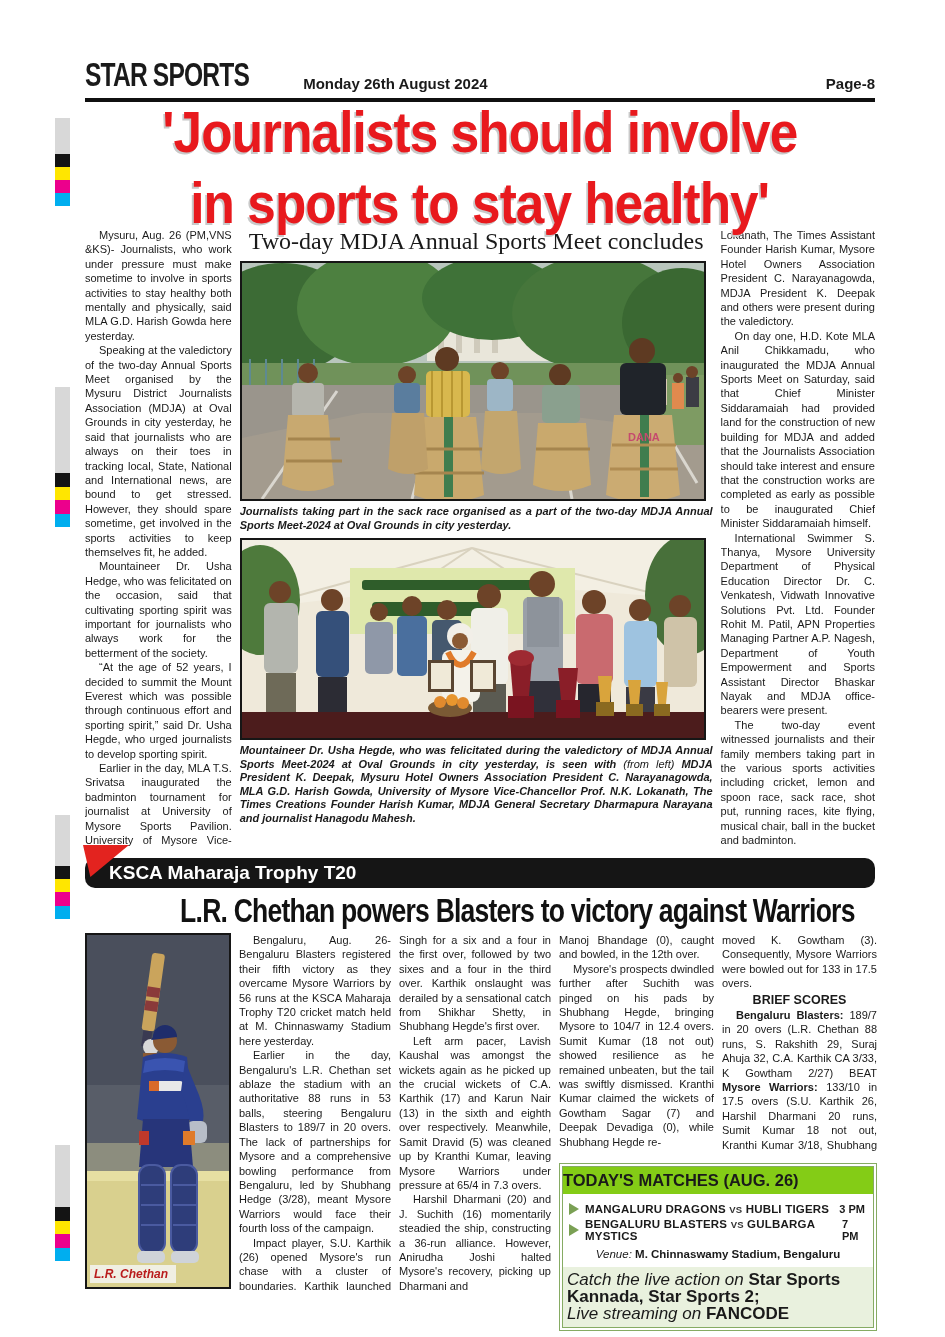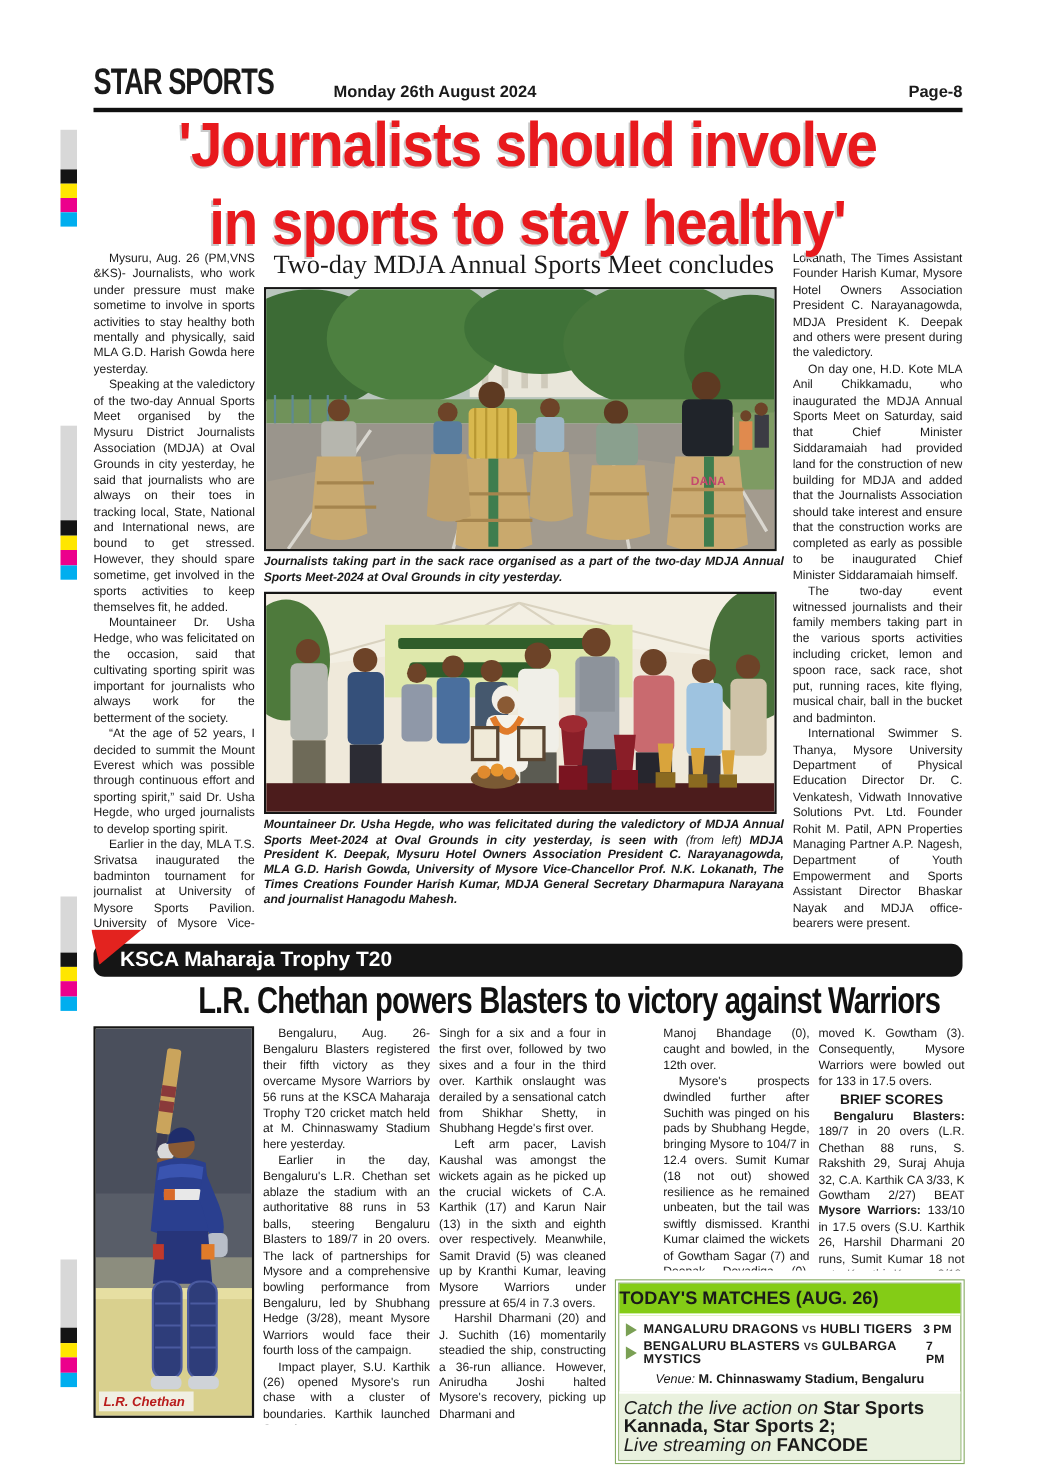--- a/index.html
+++ b/index.html
@@ -51,21 +51,21 @@
 
   
   .cricket-section{display:flex;gap:8px;margin-top:4px;}
   .player-photo{width:146px;height:356px;flex:none;}
   .player-photo .photo-frame{width:142px;height:352px;}
   .player-caption{position:absolute;left:3px;bottom:4px;background:rgba(242,241,234,0.92);
       font-size:12px;font-weight:bold;font-style:italic;padding:2px 8px 2px 4px;color:#b91c1c;}
   .ccol{width:152px;flex:none;overflow:hidden;}
   .ccol.h-tall{height:362px;}
   .cricket-right{width:318px;flex:none;}
-  .cricket-right .two{display:flex;gap:8px;margin-left:44px;}
+  .cricket-right .two{display:flex;gap:8px;}
   .cricket-right .ccol2{width:155px;height:222px;overflow:hidden;}
 
   
   .matches-box{margin-top:8px;border:4px double #86ab63;background:#fff;}
   .mb-header{background:#84cc16;font-weight:bold;font-size:16.5px;padding:4px 0;border-bottom:2px solid #fff;}
   .mb-rows{padding:4px 8px 2px 6px;}
   .mb-row{display:flex;align-items:center;margin:3px 0;}
   .arrow{width:0;height:0;border-left:10px solid #7aa054;border-top:6px solid transparent;border-bottom:6px solid transparent;margin-right:6px;flex:none;}
   .teams{font-size:11.5px;font-weight:bold;letter-spacing:0.2px;}
   .teams .vs{font-size:9.5px;font-weight:bold;color:#333;}
@@ -300,22 +300,22 @@
                 <circle cx="221" cy="163" r="6" fill="#e08a2e"></circle>
             </g>
           </svg>
         </div>
         <div class="caption"><span>Mountaineer Dr. Usha Hegde, who was felicitated during the valedictory of MDJA Annual Sports Meet-2024 at Oval Grounds in city yesterday, is seen with </span><span class="plain">(from left)</span><span> MDJA President K. Deepak, Mysuru Hotel Owners Association President C. Narayanagowda, MLA G.D. Harish Gowda, University of Mysore Vice-Chancellor Prof. N.K. Lokanath, The Times Creations Founder Harish Kumar, MDJA General Secretary Dharmapura Narayana and journalist Hanagodu Mahesh.</span></div>
       </div>
 
       <div class="col-right np-col">
           <p class="np-p noind"><span>Lokanath, The Times Assistant Founder Harish Kumar, Mysore Hotel Owners Association President C. Narayanagowda, MDJA President K. Deepak and others were present during the valedictory.</span></p>
           <p class="np-p"><span>On day one, H.D. Kote MLA Anil Chikkamadu, who inaugurated the MDJA Annual Sports Meet on Saturday, said that Chief Minister Siddaramaiah had provided land for the construction of new building for MDJA and added that the Journalists Association should take interest and ensure that the construction works are completed as early as possible to be inaugurated Chief Minister Siddaramaiah himself.</span></p>
+          <p class="np-p"><span>International Swimmer S. Thanya, Mysore University Department of Physical Education Director Dr. C. Venkatesh, Vidwath Innovative Solutions Pvt. Ltd. Founder Rohit M. Patil, APN Properties Managing Partner A.P. Nagesh, Department of Youth Empowerment and Sports Assistant Director Bhaskar Nayak and MDJA office-bearers were present.</span></p>
           <p class="np-p"><span>The two-day event witnessed journalists and their family members taking part in the various sports activities including cricket, lemon and spoon race, sack race, shot put, running races, kite flying, musical chair, ball in the bucket and badminton.</span></p>
-          <p class="np-p"><span>International Swimmer S. Thanya, Mysore University Department of Physical Education Director Dr. C. Venkatesh, Vidwath Innovative Solutions Pvt. Ltd. Founder Rohit M. Patil, APN Properties Managing Partner A.P. Nagesh, Department of Youth Empowerment and Sports Assistant Director Bhaskar Nayak and MDJA office-bearers were present.</span></p>
         </div>
     </div>
 
     <div class="kicker-banner">
       <div class="corner-flag"></div>
       <span class="label">KSCA Maharaja Trophy T20</span>
     </div>
 
     <div class="cricket-headline">
       <span>L.R. Chethan powers Blasters to victory against Warriors</span>

